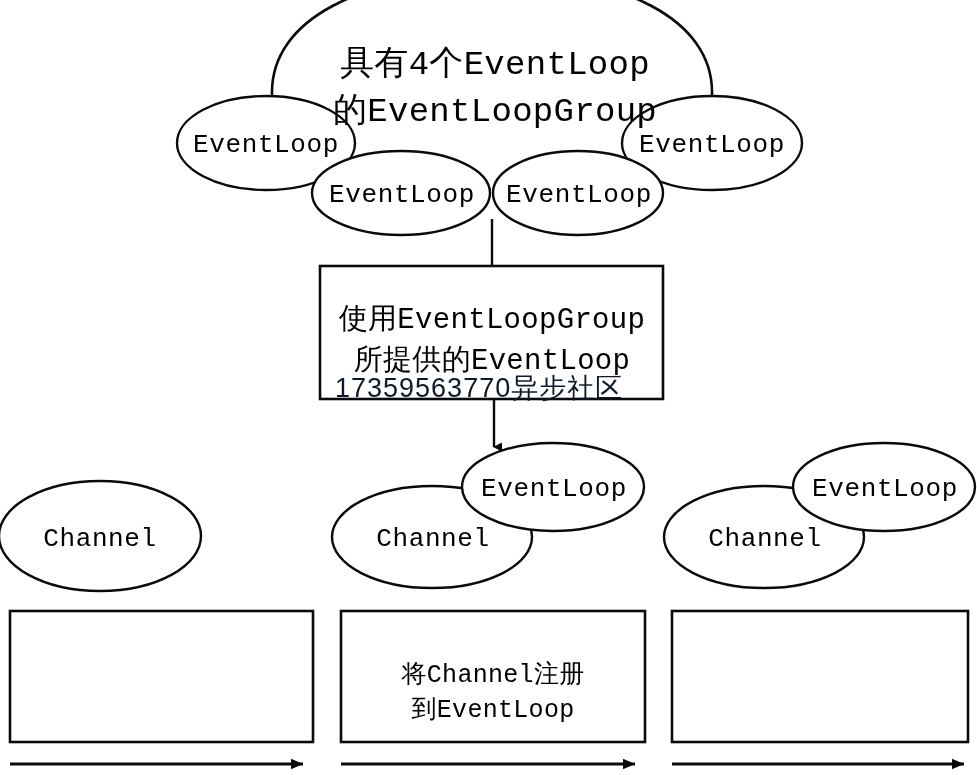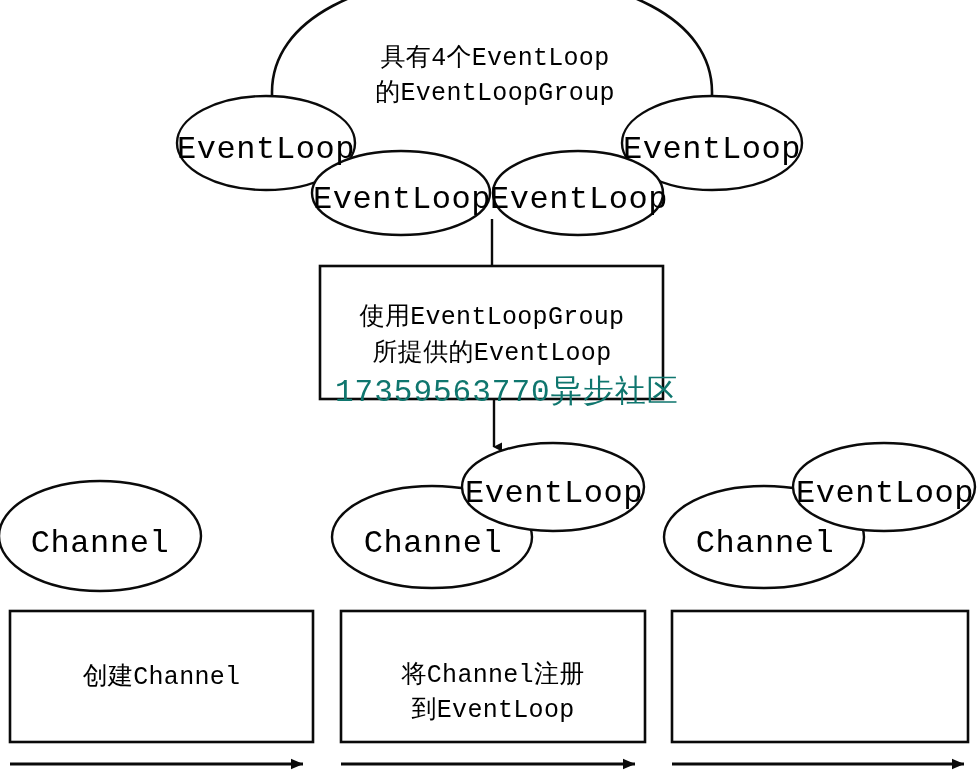--- a/index.html
+++ b/index.html
@@ -56,43 +56,43 @@
   .lbl {
     position: absolute;
     text-align: center;
     color: #000000;
     font-family: "Liberation Mono", monospace;
     white-space: pre;
     line-height: 1.22;
     pointer-events: none;
   }
   .lbl-ellipse {
-    font-size: 32px;
+    font-size: 26px;
     letter-spacing: 0.6px;
   }
   .lbl-cloud-title {
-    font-size: 25px;
+    font-size: 34px;
     line-height: 1.38;
     letter-spacing: 0.3px;
   }
   .lbl-box-mid {
-    font-size: 25px;
+    font-size: 29px;
     line-height: 1.42;
     letter-spacing: 0.3px;
   }
   .lbl-box-step {
     font-size: 25px;
     line-height: 1.40;
     letter-spacing: 0.3px;
   }
   .watermark {
     position: absolute;
-    color: #0f766e;
-    font-family: Liberation Mono, monospace;
-    font-size: 31px;
+    color: #0f172a;
+    font-family: Liberation Sans, sans-serif;
+    font-size: 27px;
     letter-spacing: 1px;
     white-space: pre;
     pointer-events: none;
   }
 </style>
 </head>
 <body>
 
 <div id="diagram-root">
 
@@ -171,19 +171,18 @@
   <div class="lbl lbl-ellipse" style="left:10px; top:524px; width:180px;">Channel</div>
 
   <div class="lbl lbl-ellipse" style="left:343px; top:524px; width:180px;">Channel</div>
 
   <div class="lbl lbl-ellipse" style="left:464px; top:474px; width:180px;">EventLoop</div>
 
   <div class="lbl lbl-ellipse" style="left:675px; top:524px; width:180px;">Channel</div>
 
   <div class="lbl lbl-ellipse" style="left:795px; top:474px; width:180px;">EventLoop</div>
 
-  <div class="lbl lbl-box-step" style="left:14px; top:660px; width:295px;">创建Channel</div>
 
   <div class="lbl lbl-box-step" style="left:345px; top:642px; width:296px;margin-top:16px;">将Channel注册
 到EventLoop</div>
 
 
 </div>
 
 </body></html>

